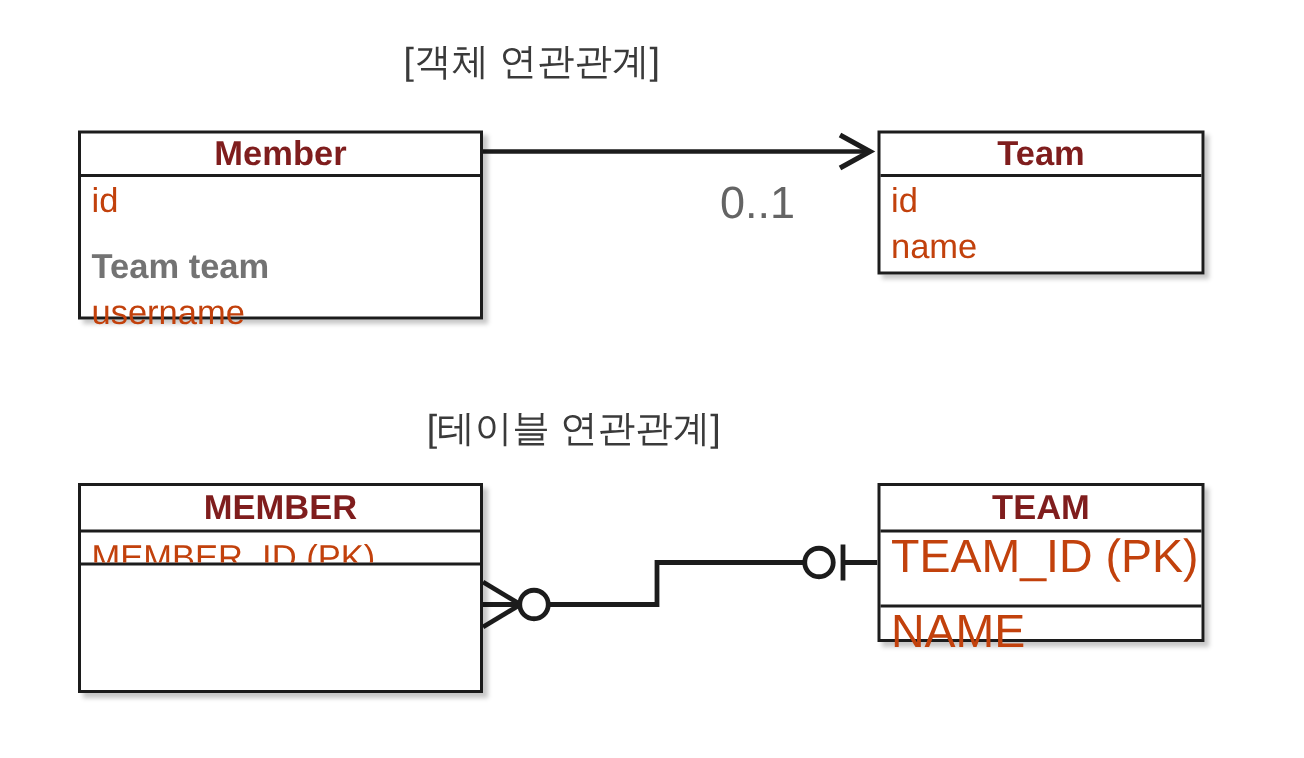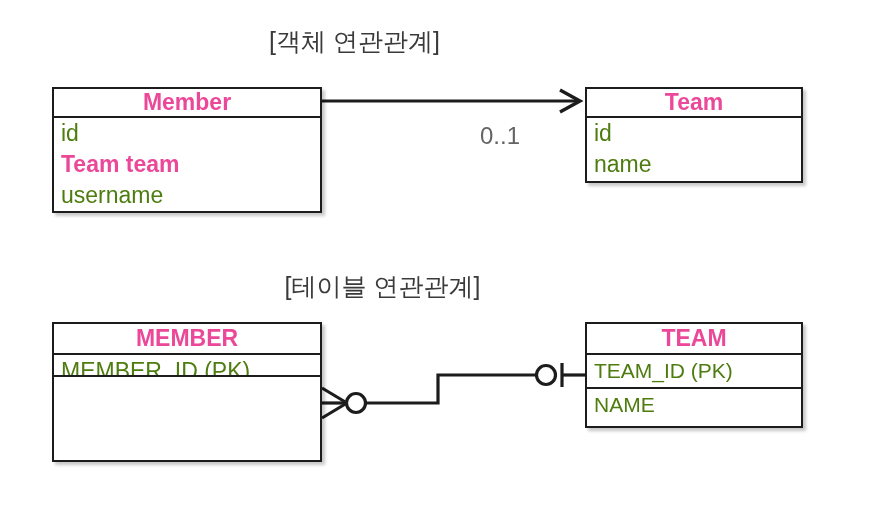--- a/index.html
+++ b/index.html
@@ -40,41 +40,42 @@
     box-sizing: border-box;
     background: #ffffff;
     border: 2.5px solid #1c1c1c;
     box-shadow: 3px 3px 3px rgba(0,0,0,0.22);
     z-index: 5;
   }
   .box-header {
     box-sizing: border-box;
     text-align: center;
     font-weight: bold;
-    color: #ec4899;
+    color: #7f1d1d;
     border-bottom: 2.5px solid #1c1c1c;
     white-space: nowrap;
     overflow: hidden;
   }
   .box-section {
     box-sizing: border-box;
   }
   .box-section.divided {
     border-bottom: 2.5px solid #1c1c1c;
   }
   .attr {
     box-sizing: border-box;
     padding-left: 7px;
-    color: #4d7c0f;
+    color: #c2410c;
     white-space: nowrap;
     overflow: hidden;
   }
   .attr.strong {
-    color: #ec4899;
+    color: #737373;
     font-weight: bold;
+    margin-top: 13px;
   }
 
   
   #box-member {
     left: 52px;  top: 87px;  width: 270px; height: 126px;
   }
   #box-member .box-header { height: 29px; line-height: 26px; font-size: 23px; }
   #box-member .attr       { height: 31px; line-height: 31px; font-size: 23px; }
 
   #box-team {
@@ -87,38 +88,38 @@
   #box-member-table {
     left: 52px;  top: 322px; width: 270px; height: 140px;
   }
   #box-member-table .box-header { height: 31px; line-height: 28px; font-size: 23px; }
   #box-member-table .attr       { height: 20px; line-height: 32px; font-size: 23px; }
 
   #box-team-table {
     left: 585px; top: 322px; width: 218px; height: 106px;
   }
   #box-team-table .box-header   { height: 31px; line-height: 28px; font-size: 23px; }
-  #box-team-table .attr         { height: 32px; line-height: 32px; font-size: 21px; }
+  #box-team-table .attr         { height: 48px; line-height: 32px; font-size: 31px; }
 
   
   .connector {
     position: absolute;
     left: 0;
     top: 0;
     width: 869px;
     height: 505px;
     z-index: 2;
     pointer-events: none;
   }
 
   
   .mult-label {
     position: absolute;
     color: #646464;
-    font-size: 24px;
+    font-size: 30px;
     line-height: 28px;
     white-space: nowrap;
   }
   #label-multiplicity { left: 480px; top: 122px; }
 </style>
 </head>
 <body>
 
 <div class="stage">
 

